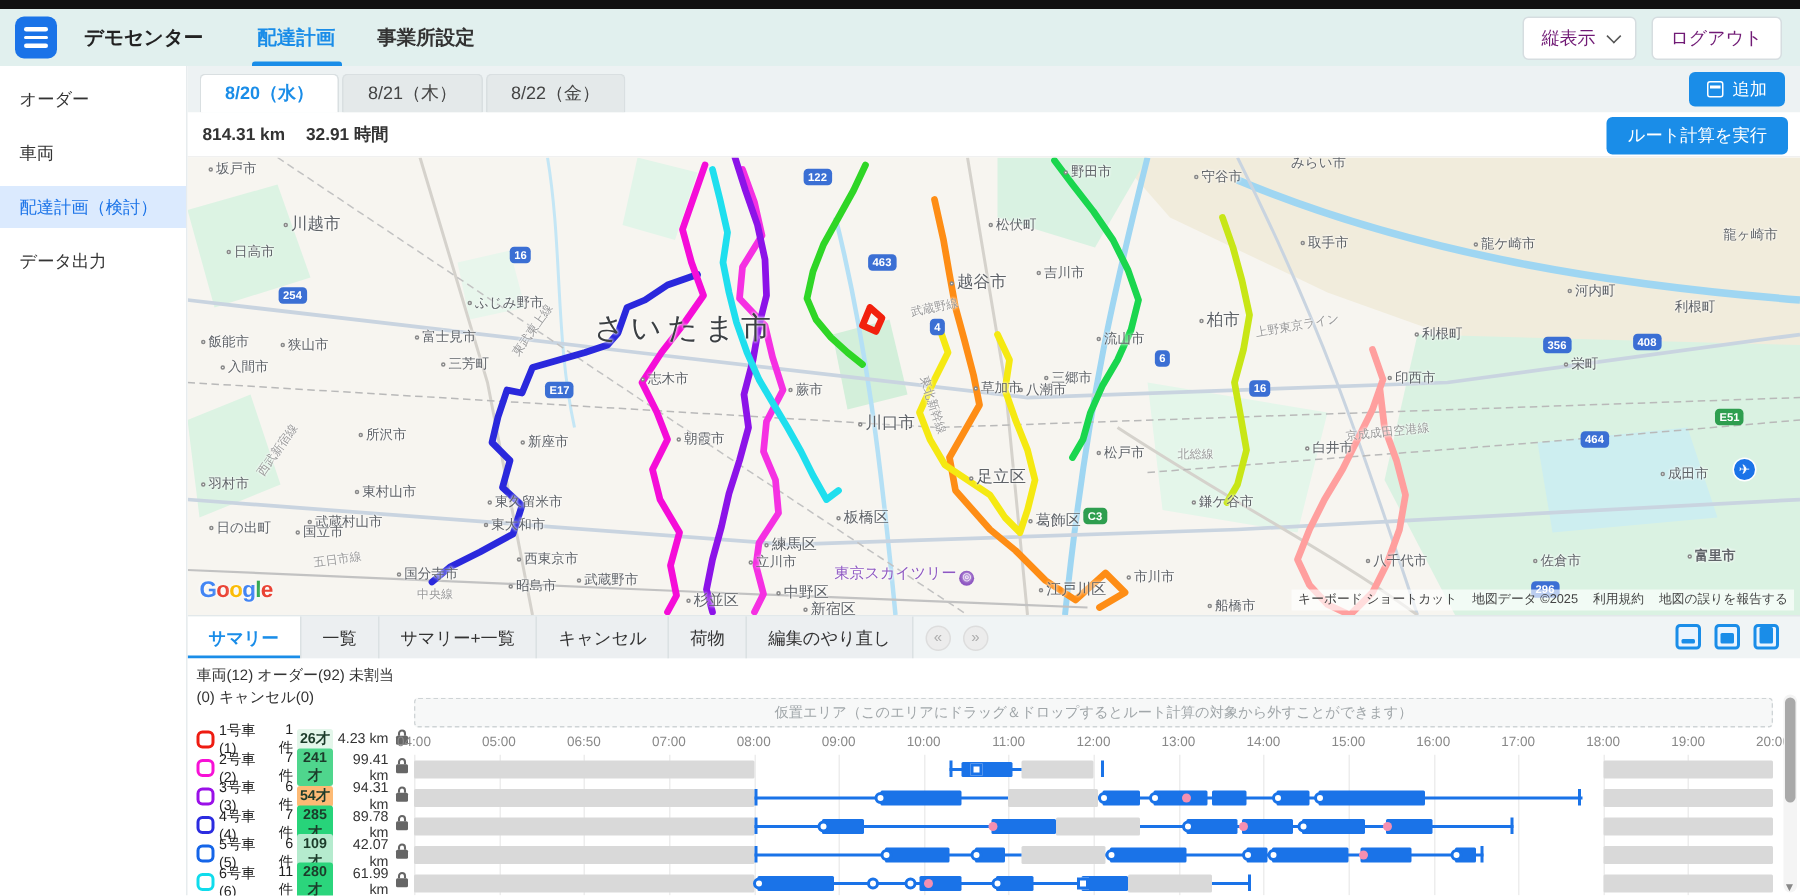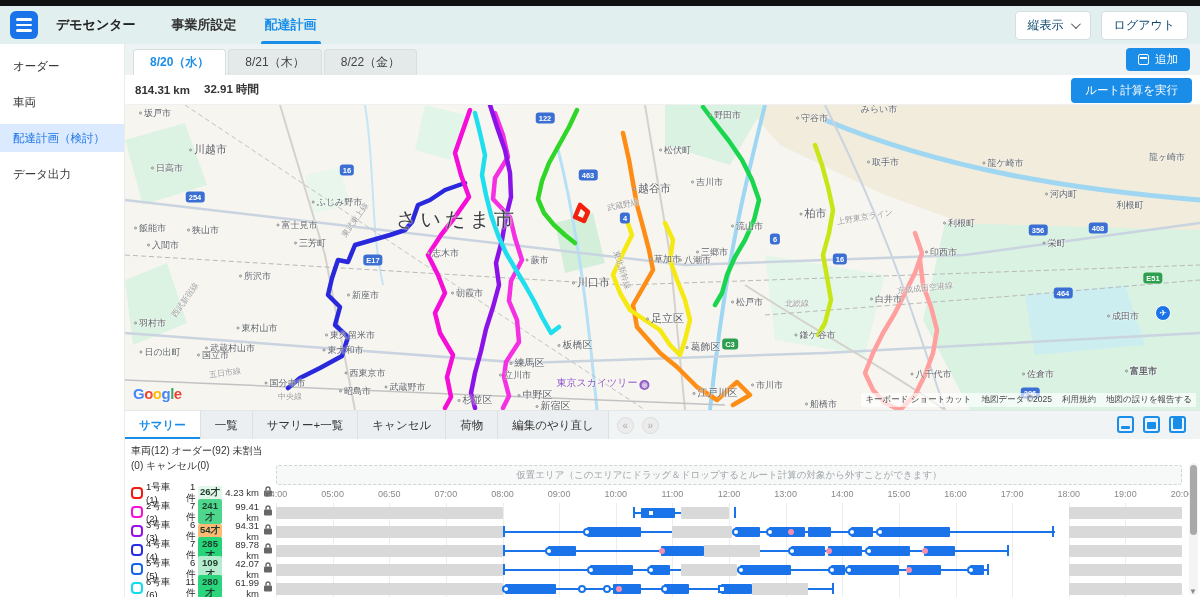--- a/index.html
+++ b/index.html
@@ -10,21 +10,21 @@
   .black-strip { position:absolute; left:0; top:0; width:1200px; height:6px; background:#111; z-index:50; }
   .topbar { position:absolute; left:0; top:6px; width:1200px; height:38px; background:#e1f0ee; display:flex; align-items:center; z-index:40; }
   .hamburger { width:28px; height:28px; background:#1a73e8; border-radius:6px; margin-left:10px; display:flex; flex-direction:column; justify-content:center; gap:3px; align-items:center; cursor:pointer; }
   .hamburger i { display:block; width:16px; height:2.5px; background:#fff; border-radius:2px; }
   .brand { margin-left:18px; font-size:13px; font-weight:bold; color:#222; }
   .topnav { display:flex; height:38px; margin-left:22px; }
   .topnav .tnav { padding:0 14px; font-size:13px; font-weight:bold; color:#333; display:flex; align-items:center; position:relative; cursor:pointer; }
   .topnav .tnav.active { color:#1a8de8; }
   .topnav .tnav.active::after { content:""; position:absolute; left:10px; right:10px; bottom:0; height:3px; background:#1a8de8; border-radius:2px 2px 0 0; }
   .top-right { margin-left:auto; display:flex; gap:10px; margin-right:12px; }
-  .btn-white { background:#fff; border:1px solid #d6dde0; border-radius:4px; font-size:12px; color:#0c4a6e; padding:5px 12px; display:flex; align-items:center; gap:7px; cursor:pointer; }
+  .btn-white { background:#fff; border:1px solid #d6dde0; border-radius:4px; font-size:12px; color:#701a75; padding:5px 12px; display:flex; align-items:center; gap:7px; cursor:pointer; }
   .chev { width:7px; height:7px; border-right:1.5px solid #555; border-bottom:1.5px solid #555; transform:rotate(45deg) translateY(-2px); }
 
   
   .sidebar { position:absolute; left:0; top:44px; width:125px; height:553px; background:#fff; border-right:1px solid #e7ecee; z-index:30; }
   .side-item { height:28px; display:flex; align-items:center; padding-left:13px; font-size:11.5px; color:#333; cursor:pointer; margin-top:8px; }
   .side-item.active { background:#dbeafe; color:#1a73e8; }
 
   
   .main { position:absolute; left:125px; top:44px; width:1075px; height:553px; }
   .date-row { height:31px; background:#edf2f3; display:flex; align-items:flex-end; padding-left:8px; position:relative; }
@@ -97,22 +97,22 @@
   <div class="black-strip"></div>
 
   <div class="topbar">
     <div class="hamburger">
         <i></i>
         <i></i>
         <i></i>
       </div>
     <div class="brand">デモセンター</div>
     <div class="topnav" id="topnav">
+        <div class="tnav active">配達計画</div>
         <div class="tnav">事業所設定</div>
-        <div class="tnav active">配達計画</div>
       </div>
     <div class="top-right">
       <button class="btn-white">
         <span>縦表示</span>
         <span class="chev"></span>
       </button>
       <button class="btn-white">ログアウト</button>
     </div>
   </div>
 
@@ -183,21 +183,21 @@
             <polyline points="455,100 463,107 459,116 450,112 455,100" fill="none" stroke="#f2200d" stroke-width="4.5" stroke-linejoin="round" stroke-linecap="round"></polyline>
           </g>
       </svg>
       <div id="map-labels">
           <span class="map-label" style="left: 83px; top: 44px; font-size: 11px;"><span class="dot"></span>川越市</span>
           <span class="map-label" style="left: 30px; top: 8px;"><span class="dot"></span>坂戸市</span>
           <span class="map-label" style="left: 42px; top: 63px;"><span class="dot"></span>日高市</span>
           <span class="map-label" style="left: 38px; top: 140px;"><span class="dot"></span>入間市</span>
           <span class="map-label" style="left: 25px; top: 123px;"><span class="dot"></span>飯能市</span>
           <span class="map-label" style="left: 78px; top: 125px;"><span class="dot"></span>狭山市</span>
-          <span class="map-label" style="left: 130px; top: 171px; text-align: right;"><span class="dot"></span>所沢市</span>
+          <span class="map-label" style="left: 130px; top: 185px; text-align: right;"><span class="dot"></span>所沢市</span>
           <span class="map-label" style="left: 25px; top: 218px;"><span class="dot"></span>羽村市</span>
           <span class="map-label" style="left: 132px; top: 223px;"><span class="dot"></span>東村山市</span>
           <span class="map-label" style="left: 105px; top: 243px;"><span class="dot"></span>武蔵村山市</span>
           <span class="map-label" style="left: 225px; top: 230px;"><span class="dot"></span>東久留米市</span>
           <span class="map-label" style="left: 218px; top: 245px;"><span class="dot"></span>東大和市</span>
           <span class="map-label" style="left: 240px; top: 268px;"><span class="dot"></span>西東京市</span>
           <span class="map-label" style="left: 280px; top: 282px;"><span class="dot"></span>武蔵野市</span>
           <span class="map-label" style="left: 160px; top: 278px;"><span class="dot"></span>国分寺市</span>
           <span class="map-label" style="left: 88px; top: 250px;"><span class="dot"></span>国立市</span>
           <span class="map-label" style="left: 390px; top: 270px;"><span class="dot"></span>立川市</span>

